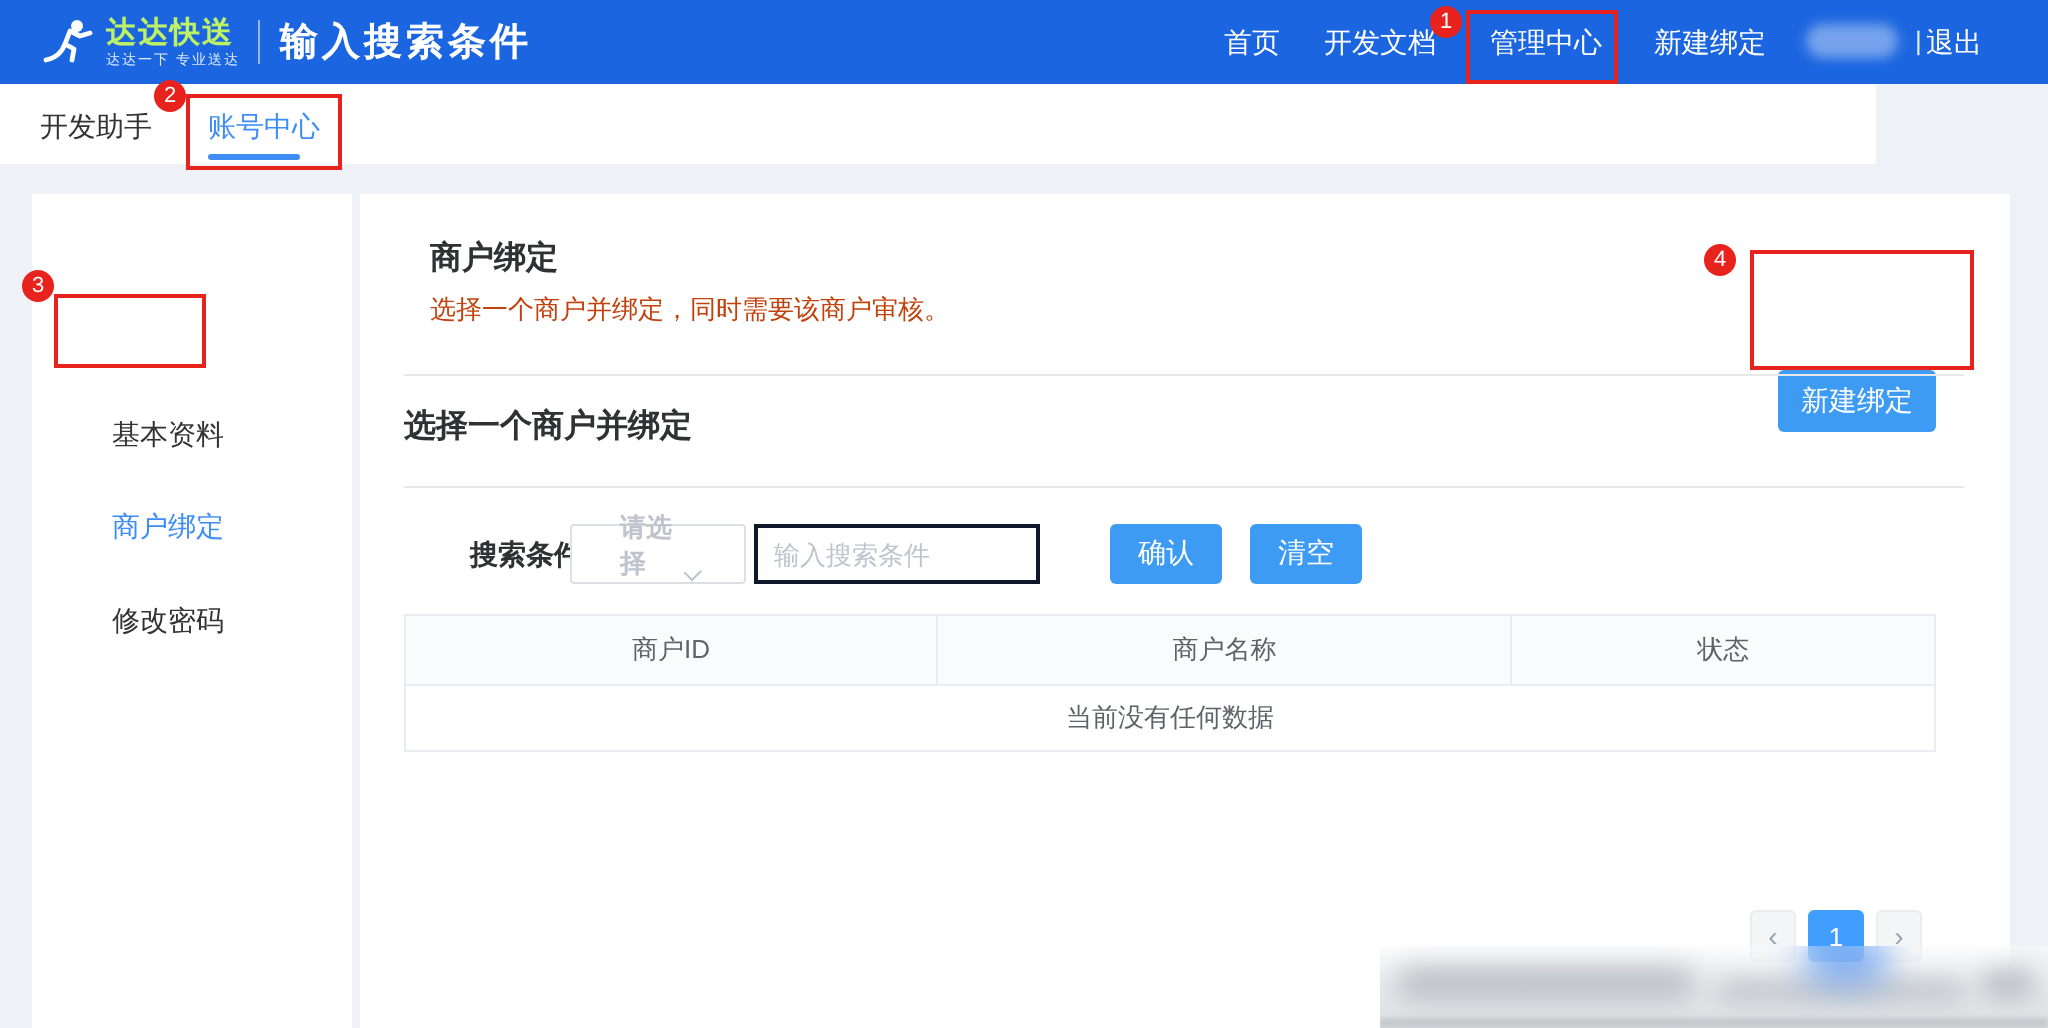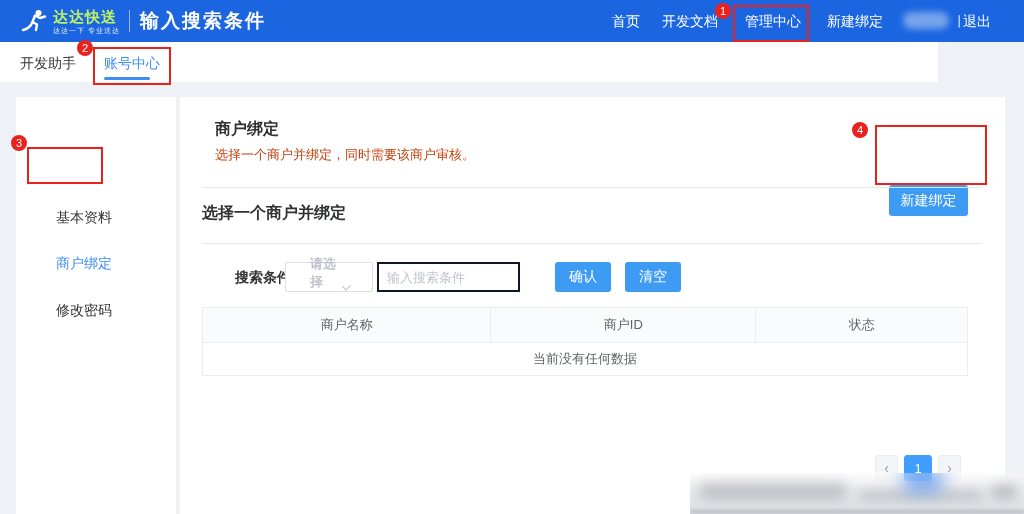--- a/index.html
+++ b/index.html
@@ -140,22 +140,22 @@
     <div class="sel">
       <span class="sel-text">请选择</span>
       <span class="caret"></span>
     </div>
     <input class="search-input" placeholder="输入搜索条件" style="">
     <div class="btn-primary btn-confirm">确认</div>
     <div class="btn-primary btn-clear">清空</div>
 
     <div class="tbl">
       <div class="tbl-head">
+        <div class="th th1">商户ID</div>
         <div class="th th2">商户名称</div>
-        <div class="th th1">商户ID</div>
         <div class="th th3">状态</div>
       </div>
       <div class="tbl-empty">当前没有任何数据</div>
     </div>
 
     <div class="pg-btn pg-prev">‹</div>
     <div class="pg-btn pg-cur">1</div>
     <div class="pg-btn pg-next">›</div>
   </div>
 

